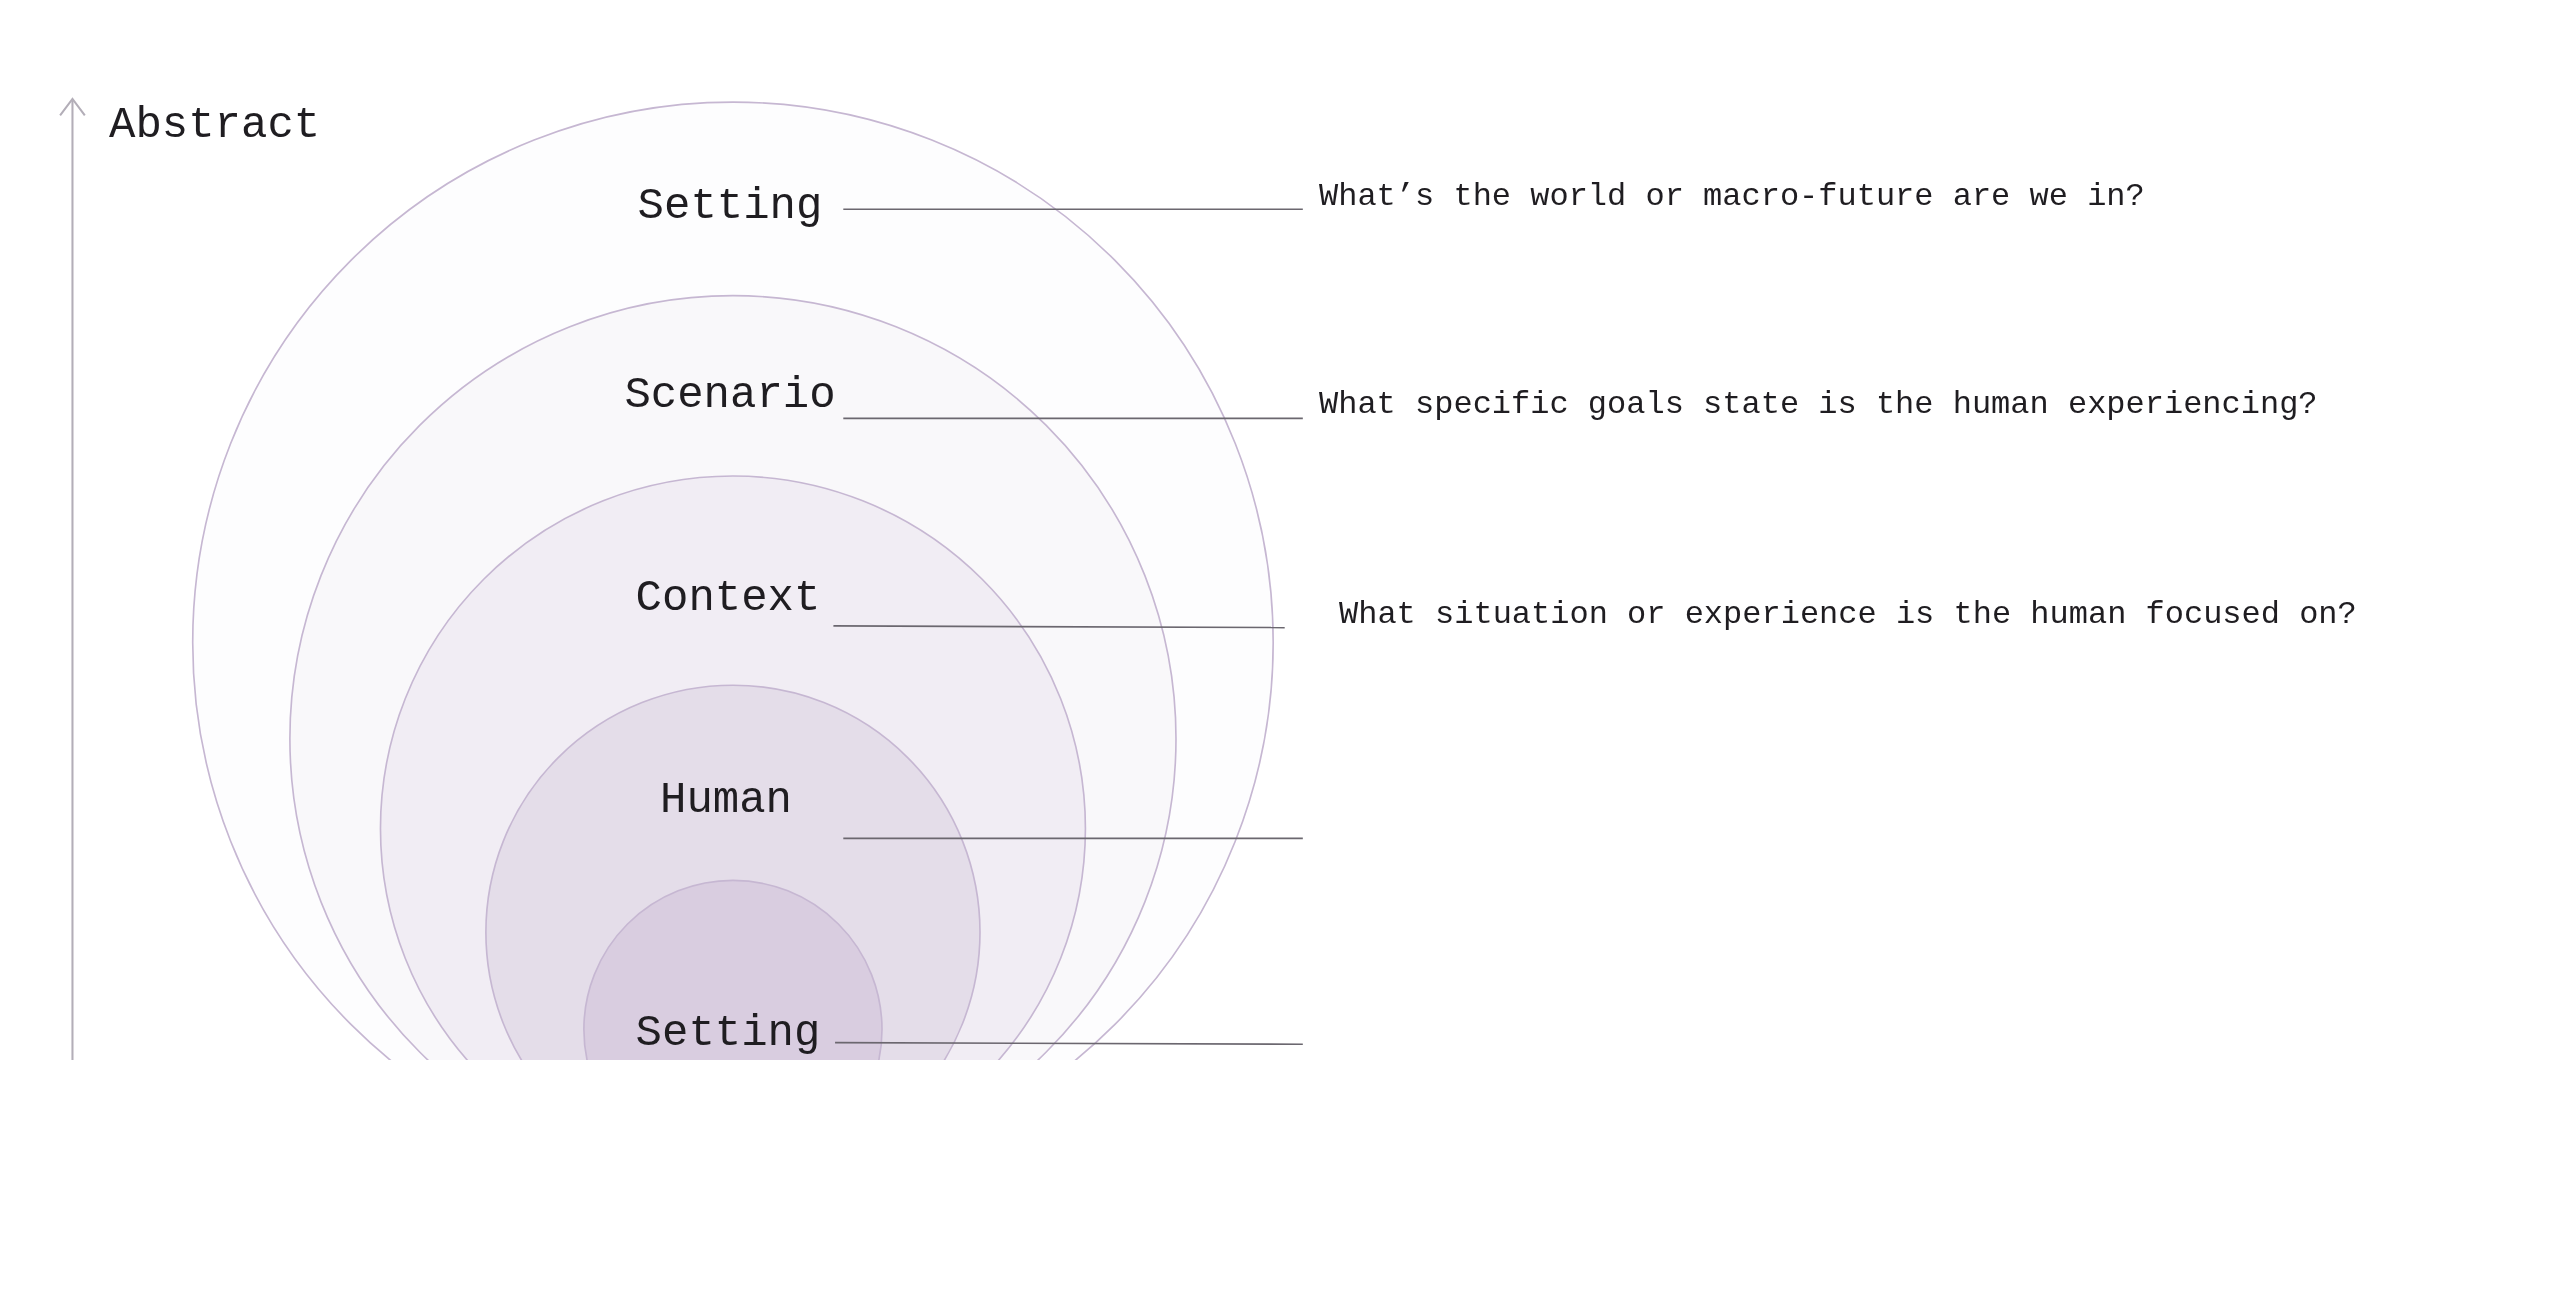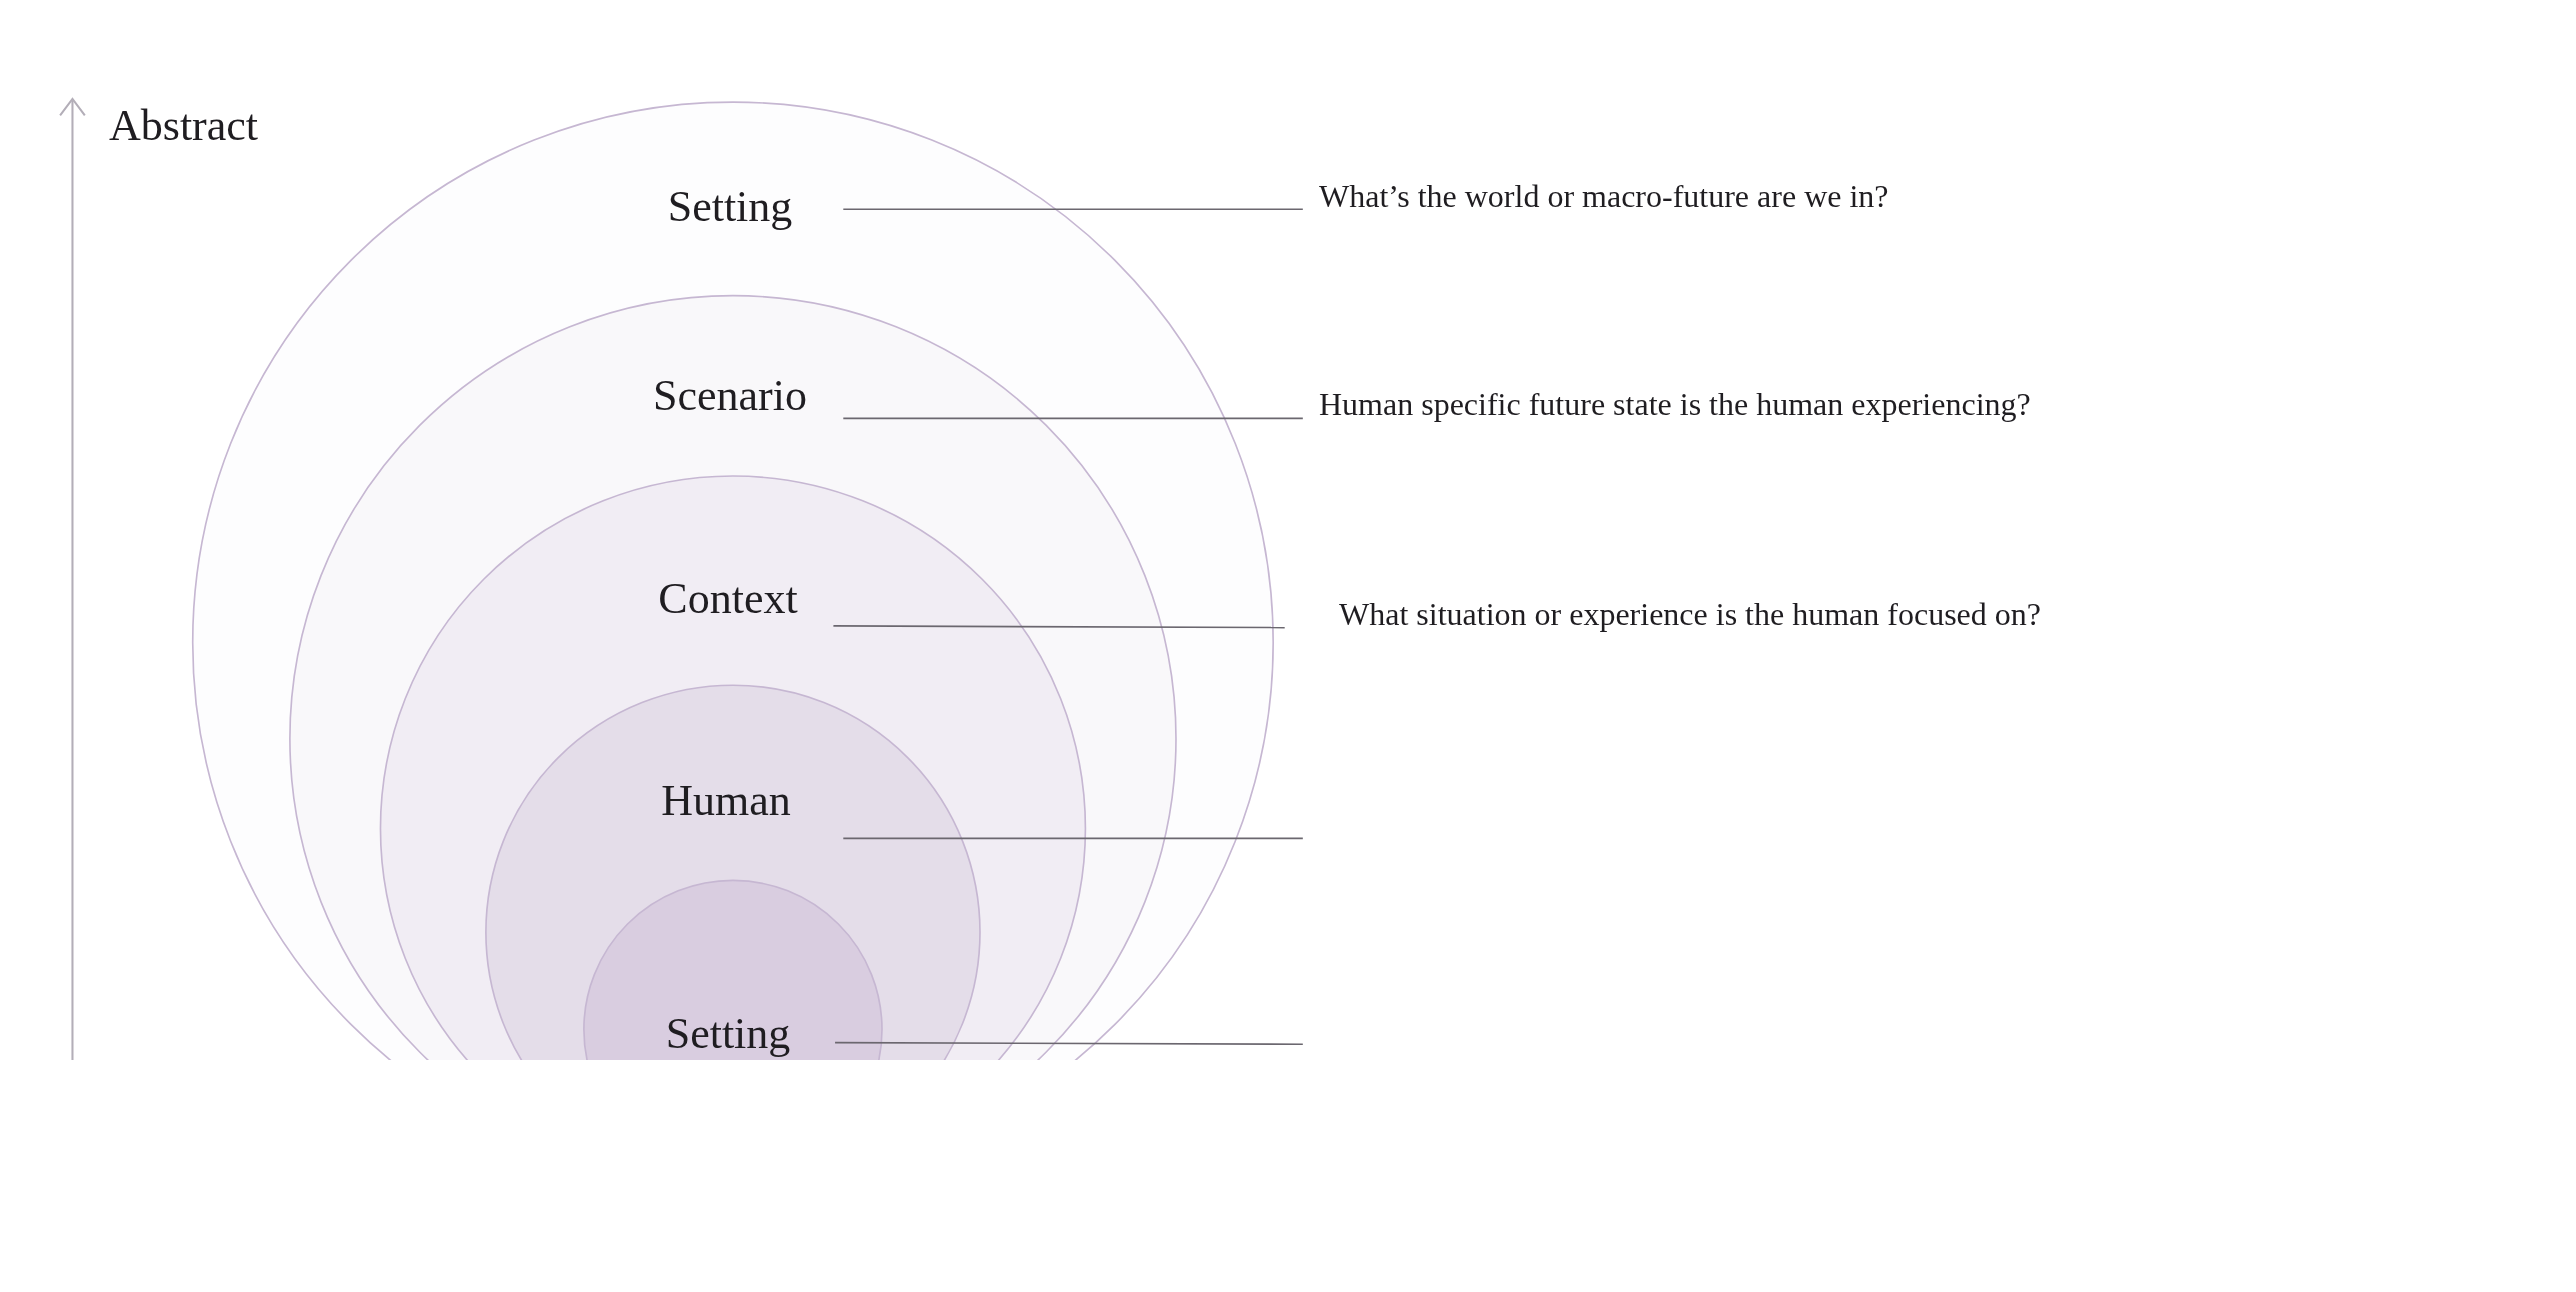--- a/index.html
+++ b/index.html
@@ -5,21 +5,21 @@
   html, body {
     margin: 0;
     padding: 0;
     background: #ffffff;
   }
   .canvas {
     position: relative;
     width: 2576px;
     height: 1060px;
     background: var(--background, #ffffff);
-    font-family: Liberation Serif, serif;
+    font-family: Liberation Mono, monospace;
     overflow: hidden;
   }
   .gfx {
     position: absolute;
     left: 0;
     top: 0;
     width: 2576px;
     height: 1293px;
   }
   .rings circle {
@@ -91,17 +91,17 @@
   <div class="axis-label" style="left:109px; top:125px">Abstract</div>
   <div class="axis-label" style="left:109px; top:1148px">Specific</div>
 
   <div class="level-label" style="left:730px; top:206px">Setting</div>
   <div class="level-label" style="left:730px; top:395px">Scenario</div>
   <div class="level-label" style="left:728px; top:598px">Context</div>
   <div class="level-label" style="left:726px; top:800px">Human</div>
   <div class="level-label" style="left:728px; top:1033px">Setting</div>
 
   <div class="question" style="left:1319px; top:196px">What’s the world or macro-future are we in?</div>
-  <div class="question" style="left:1319px; top:404px">Human specific future state is the human experiencing?</div>
+  <div class="question" style="left:1319px; top:404px">What specific goals state is the human experiencing?</div>
   <div class="question" style="left:1339px; top:614px">What situation or experience is the human focused on?</div>
 
 </div>
 
 
 </body></html>

